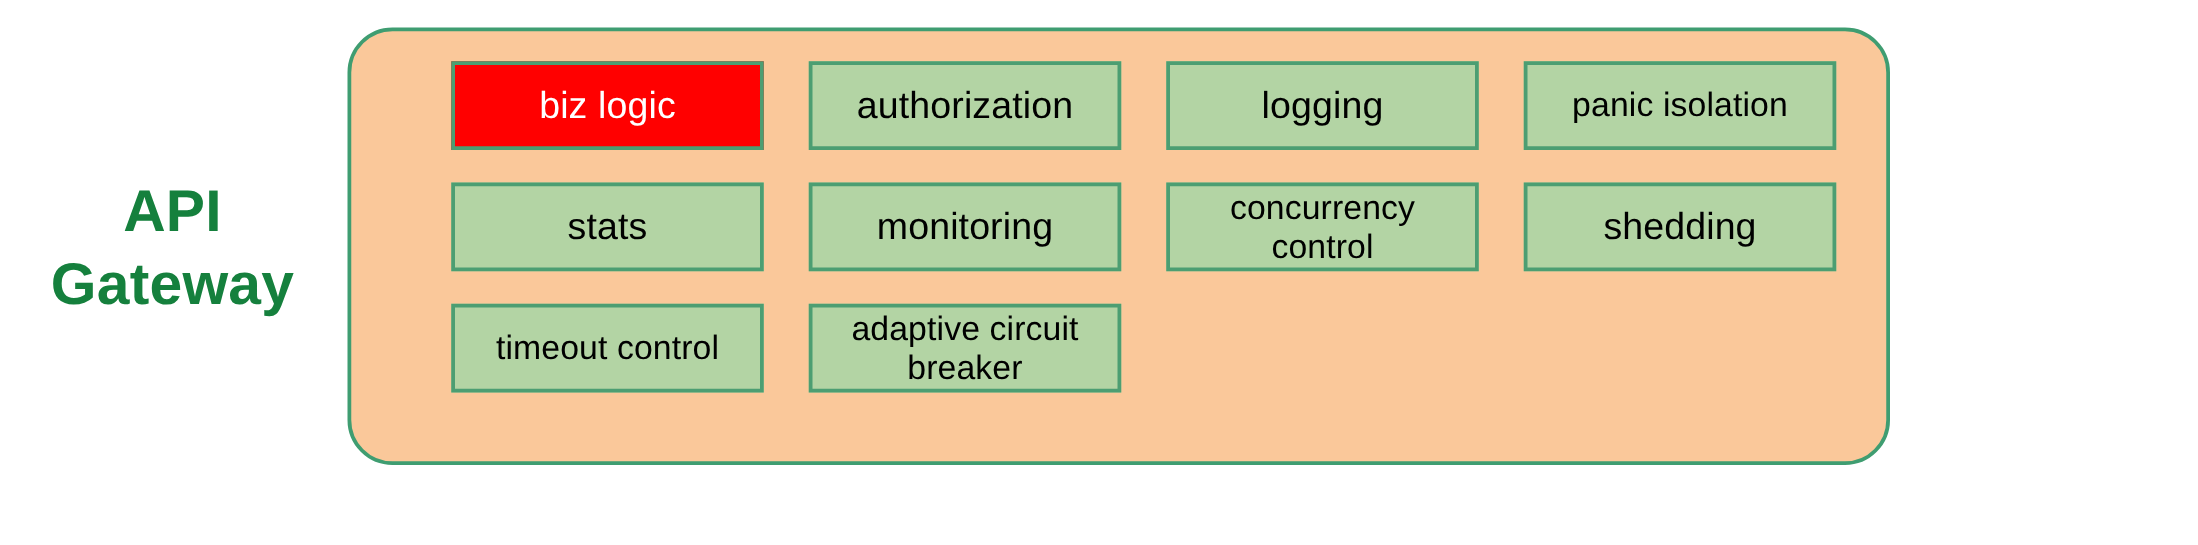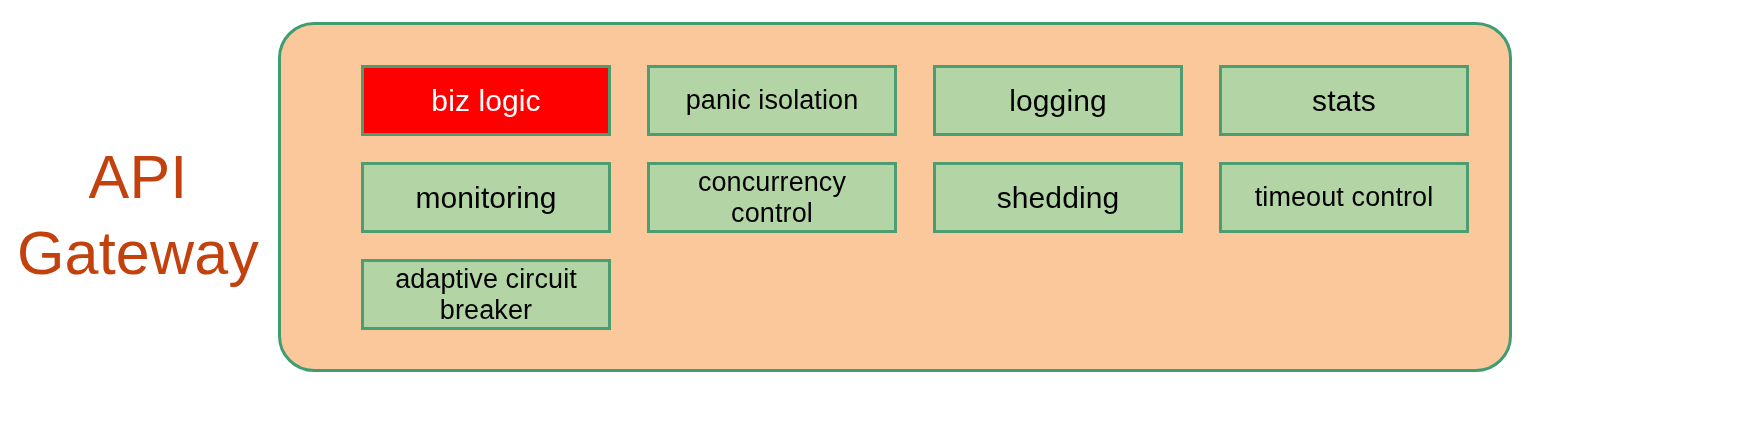--- a/index.html
+++ b/index.html
@@ -20,45 +20,46 @@
     background: #ffffff;
   }
 
   
   #gateway-label {
     position: absolute;
     left: 8px;
     top: 140px;
     width: 260px;
     text-align: center;
-    font-size: 61px;
+    font-size: 47px;
     line-height: 1.24;
-    color: #c2410c;
+    color: #15803d;
     white-space: pre-line;
     letter-spacing: 0.2px;
+    font-weight: bold;
   }
 
   
   #gateway-container {
     position: absolute;
     left: 278px;
     top: 22px;
     width: 1234px;
     height: 350px;
     box-sizing: border-box;
     background: #fac89a;
     border: 3px solid #3f9d71;
     border-radius: 36px;
   }
 
   
   #module-grid {
     position: absolute;
     left: 80px;
-    top: 40px;
+    top: 24px;
     width: 1108px;
     display: grid;
     grid-template-columns: repeat(4, 250px);
     grid-auto-rows: 71px;
     column-gap: 36px;
     row-gap: 26px;
   }
   .module-box {
     box-sizing: border-box;
     background: #b3d4a4;
@@ -87,22 +88,23 @@
 
 <div id="stage">
 
   <div id="gateway-label">API
 Gateway</div>
 
   <div id="gateway-container">
 
     <div id="module-grid">
         <div class="module-box highlight"><span>biz logic</span></div>
+        <div class="module-box"><span>authorization</span></div>
+        <div class="module-box"><span>logging</span></div>
         <div class="module-box size-sm"><span>panic isolation</span></div>
-        <div class="module-box"><span>logging</span></div>
         <div class="module-box"><span>stats</span></div>
         <div class="module-box"><span>monitoring</span></div>
         <div class="module-box size-sm"><span>concurrency
 control</span></div>
         <div class="module-box"><span>shedding</span></div>
         <div class="module-box size-sm"><span>timeout control</span></div>
         <div class="module-box size-sm"><span>adaptive circuit
 breaker</span></div>
       </div>
 

